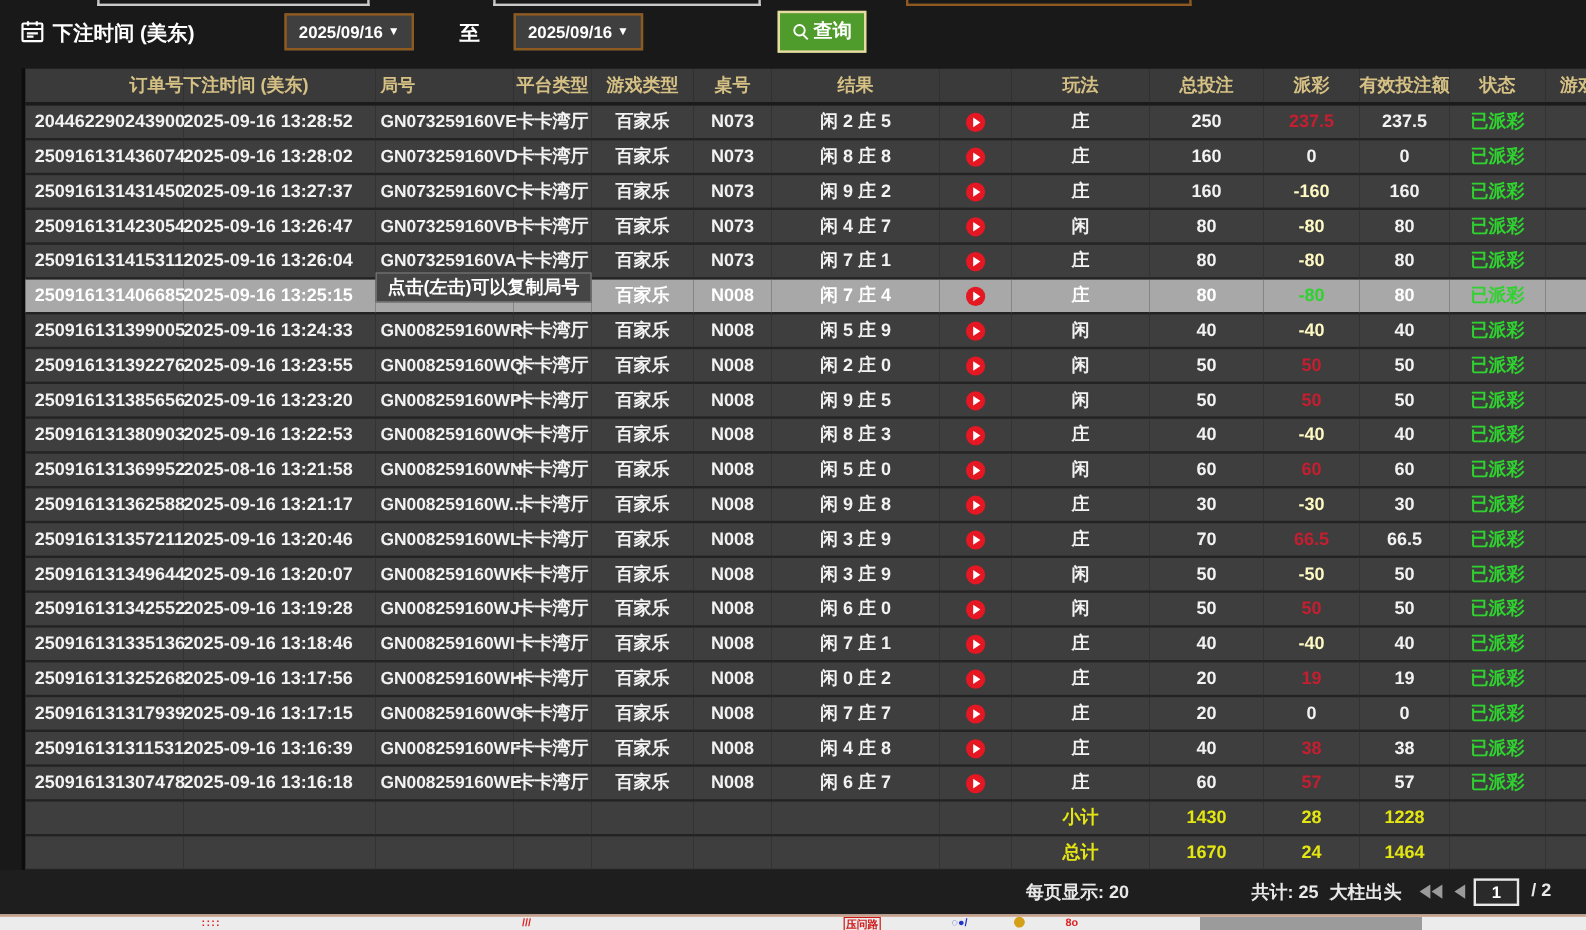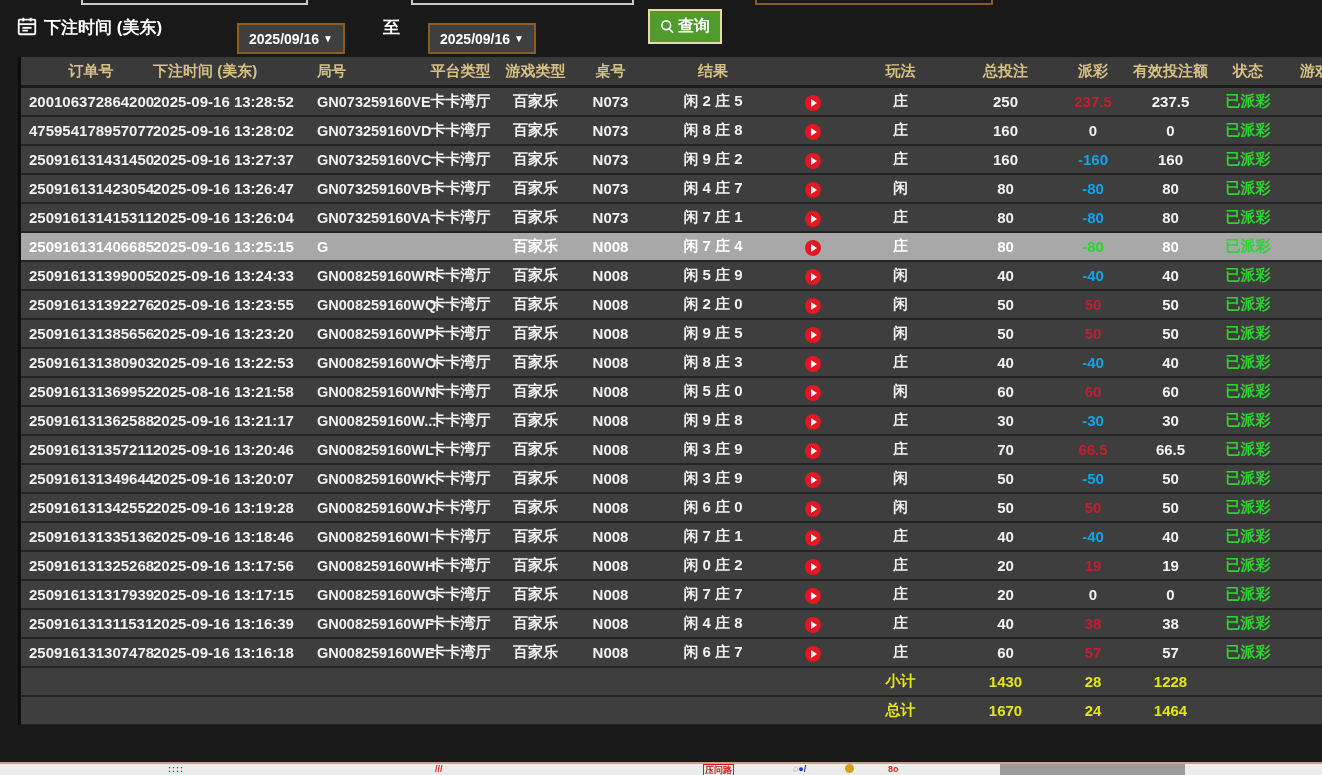--- a/index.html
+++ b/index.html
@@ -10,42 +10,42 @@
   .topbar{position:absolute;left:0;top:0;width:1322px;height:57px;}
   .cutoff-box{position:absolute;top:0;height:3px;border-left:2px solid #c9c9c9;
               border-right:2px solid #c9c9c9;border-bottom:2px solid #c9c9c9;}
   .cutoff-a{left:81px;width:223px;}
   .cutoff-b{left:411px;width:219px;}
   .cutoff-c{left:755px;width:234px;border-color:#8f5a20;}
   .cal-icon{position:absolute;left:16px;top:15px;width:22px;height:22px;}
   .bar-label{position:absolute;left:44px;top:16px;font-size:17px;font-weight:bold;color:#ffffff;}
   .datepick{position:absolute;top:11px;width:108px;height:31px;box-sizing:border-box;
             background:#3f3f3f;border:2px solid #8f5a20;color:#ffffff;font-weight:bold;
-            font-size:14px;display:flex;align-items:center;justify-content:center;gap:4px;cursor:pointer;margin-top:12px;}
+            font-size:14px;display:flex;align-items:center;justify-content:center;gap:4px;cursor:pointer;}
   .dp1{left:237px;} .dp2{left:428px;}
   .datepick .caret{font-size:10px;}
   .to-label{position:absolute;left:383px;top:16px;font-size:17px;font-weight:bold;color:#ffffff;}
   .query-btn{position:absolute;left:648px;top:9px;width:74px;height:35px;box-sizing:border-box;
              background:#4f9c2c;border:2px solid #e9d9a3;color:#ffffff;font-weight:bold;
              font-size:16px;display:flex;align-items:center;justify-content:center;gap:3px;cursor:pointer;}
 
   
   .table-wrap{position:absolute;left:18px;top:57px;width:1304px;height:668px;overflow:hidden;
               border-left:3px solid #0d0d0d;box-sizing:border-box;}
   table{table-layout:fixed;width:1387px;border-collapse:collapse;}
   th{height:28px;background:#3a3a3a;color:#d6c185;font-size:15px;font-weight:bold;
      border-bottom:3px solid #1b1b1b;text-align:center;padding:0;}
   td{height:27px;background:#3e3e3e;font-size:15px;font-weight:bold;color:#f2f2f2;
      border-bottom:2px solid #232323;text-align:center;padding:0;white-space:nowrap;overflow:visible;}
-  .col-order{text-align:center;padding-left:8px;margin-top:13px;}
+  .col-order{text-align:right;padding-left:8px;margin-top:13px;}
   .col-time{text-align:left;}
   .col-game_no{text-align:left;padding-left:4px;font-size:14.5px;}
   th.col-game{ text-align:left;padding-left:12px;}
   td.pos{color:#c41f30;}
-  td.neg{color:#0ea5e9;}
+  td.neg{color:#fef9c3;}
   td.zero{color:#f2f2f2;}
   td.status{color:#2fd32f;}
   tr.hl td{background:#a8a8a8;color:#ffffff;}
   tr.hl td.neg{color:#2fd32f;}
   tr.hl td.status{color:#2fd32f;}
   tr.totals td{color:#e4e612;}
   .play-icon{display:inline-block;width:16px;height:16px;border-radius:50%;background:#e41722;
              position:relative;vertical-align:middle;cursor:pointer;}
   .play-tri{position:absolute;left:6px;top:4px;width:0;height:0;
             border-left:6px solid #ffffff;border-top:4px solid transparent;border-bottom:4px solid transparent;}
@@ -153,37 +153,37 @@
             <th class="col-play">玩法</th>
             <th class="col-total">总投注</th>
             <th class="col-payout">派彩</th>
             <th class="col-valid">有效投注额</th>
             <th class="col-status">状态</th>
             <th class="col-game">游戏</th>
           </tr>
         </thead>
       <tbody id="rows">
           <tr>
-            <td class="col-order">200106372864200</td>
+            <td class="col-order">204462290243900</td>
             <td class="col-time">2025-09-16 13:28:52</td>
             <td class="col-game_no">GN073259160VE</td>
             <td class="col-platform">卡卡湾厅</td>
             <td class="col-game_type">百家乐</td>
             <td class="col-table_no">N073</td>
             <td class="col-result">闲 2 庄 5</td>
             <td class="col-icon"><span class="play-icon"><span class="play-tri"></span></span></td>
             <td class="col-play">庄</td>
             <td class="col-total">250</td>
             <td class="col-payout pos">237.5</td>
             <td class="col-valid">237.5</td>
             <td class="col-status status">已派彩</td>
             <td class="col-game"></td>
           </tr>
           <tr>
-            <td class="col-order">475954178957077</td>
+            <td class="col-order">250916131436074</td>
             <td class="col-time">2025-09-16 13:28:02</td>
             <td class="col-game_no">GN073259160VD</td>
             <td class="col-platform">卡卡湾厅</td>
             <td class="col-game_type">百家乐</td>
             <td class="col-table_no">N073</td>
             <td class="col-result">闲 8 庄 8</td>
             <td class="col-icon"><span class="play-icon"><span class="play-tri"></span></span></td>
             <td class="col-play">庄</td>
             <td class="col-total">160</td>
             <td class="col-payout zero">0</td>
@@ -510,21 +510,36 @@
             <td class="col-total">1670</td>
             <td class="col-payout">24</td>
             <td class="col-valid">1464</td>
             <td class="col-status"></td>
             <td class="col-game"></td>
           </tr>
         </tfoot>
     </table>
   </div>
 
-
+  <div class="tooltip">点击(左击)可以复制局号</div>
+
+  <div class="footer">
+    <span class="txt per-page">每页显示: 20</span>
+    <span class="txt total-count">共计: 25</span>
+    <span class="txt behind-text">大柱出头</span>
+    <span class="pg-arrow pg-first">
+      <span class="tri-l"></span>
+      <span class="tri-l"></span>
+    </span>
+    <span class="pg-arrow pg-prev">
+      <span class="tri-l"></span>
+    </span>
+    <div class="page-box">1</div>
+    <span class="page-total">/  2</span>
+  </div>
 
   <div class="strip">
     <span class="gray-seg"></span>
     <span class="m m-dots">::::</span>
     <span class="m m-slash">///</span>
     <span class="m m-yawenlu">压问路</span>
     <span class="m m-circ">◌●/</span>
     <span class="m m-coin"></span>
     <span class="m m-8o">8o</span>
   </div>

